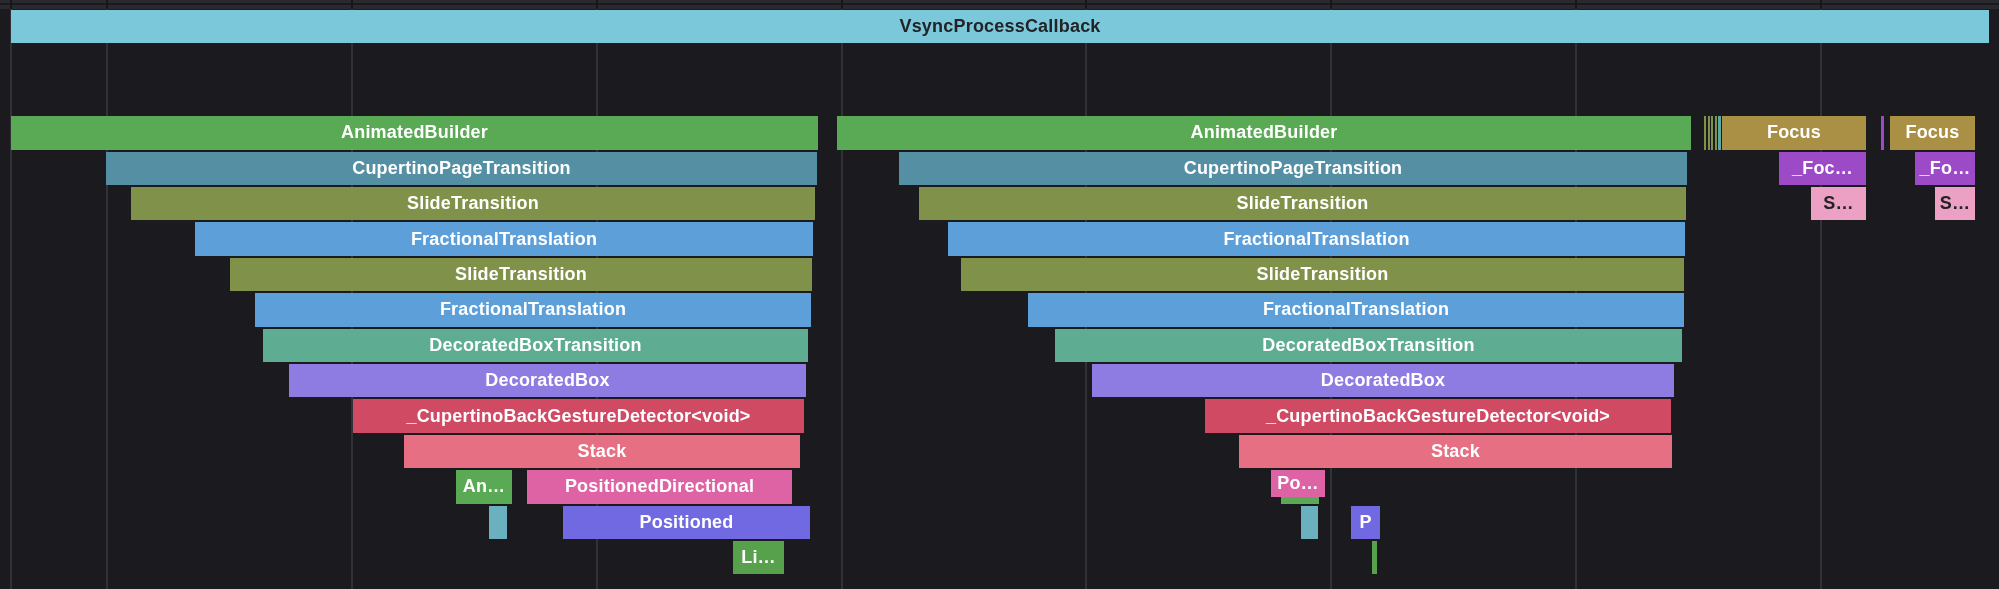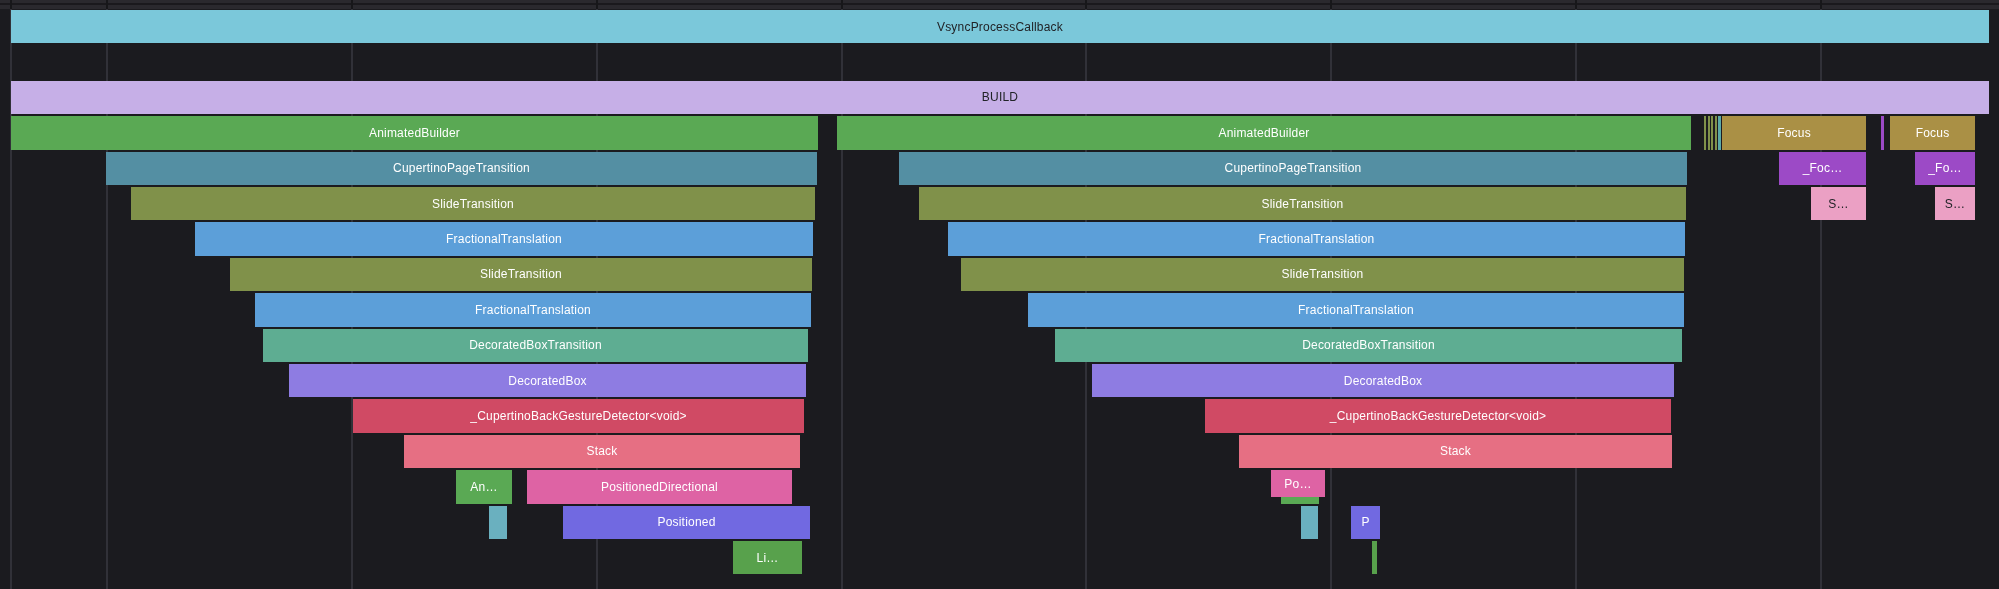--- a/index.html
+++ b/index.html
@@ -19,21 +19,21 @@
     position:absolute;top:0;width:2px;height:9px;background:#17171a;
   }
   .gridline{
     position:absolute;top:9px;bottom:0;width:2px;background:#313138;
     z-index:0;
   }
   .bar{
     position:absolute;
     box-sizing:border-box;
     display:flex;align-items:center;justify-content:center;
-    font-size:12px;font-weight:400;
+    font-size:18px;font-weight:700;
     white-space:nowrap;overflow:hidden;
     z-index:1;
     letter-spacing:0.2px;
     cursor:default;
     text-align:center;
   }
 </style>
 </head>
 <body>
 
@@ -53,21 +53,20 @@
 <div class="gridline" style="left: 10px; background: rgb(49, 49, 56);"></div>
     <div class="gridline" style="left: 106px; background: rgb(49, 49, 56);"></div>
     <div class="gridline" style="left: 351px; background: rgb(49, 49, 56);"></div>
     <div class="gridline" style="left: 596px; background: rgb(49, 49, 56);"></div>
     <div class="gridline" style="left: 841px; background: rgb(49, 49, 56);"></div>
     <div class="gridline" style="left: 1085px; background: rgb(49, 49, 56);"></div>
     <div class="gridline" style="left: 1330px; background: rgb(49, 49, 56);"></div>
     <div class="gridline" style="left: 1575px; background: rgb(49, 49, 56);"></div>
     <div class="gridline" style="left: 1820px; background: rgb(49, 49, 56);"></div>
     <div class="bar" style="left: 11px; top: 10px; width: 1978px; height: 33.4px; background: rgb(123, 200, 218); color: rgb(33, 35, 39);">VsyncProcessCallback</div>
-    <div class="bar" style="left: 11px; top: 80.8px; width: 1978px; height: 33.4px; background: rgb(198, 175, 231); color: rgb(33, 35, 39);">BUILD</div>
     <div class="bar" style="left: 11px; top: 116.2px; width: 807px; height: 33.4px; background: rgb(90, 169, 84); color: rgb(255, 255, 255);">AnimatedBuilder</div>
     <div class="bar" style="left: 837px; top: 116.2px; width: 854px; height: 33.4px; background: rgb(90, 169, 84); color: rgb(255, 255, 255);">AnimatedBuilder</div>
     <div class="bar" style="left: 1704px; top: 116.2px; width: 2px; height: 33.4px; background: rgb(128, 145, 74); color: rgb(255, 255, 255);"></div>
     <div class="bar" style="left: 1707.5px; top: 116.2px; width: 2px; height: 33.4px; background: rgb(128, 145, 74); color: rgb(255, 255, 255);"></div>
     <div class="bar" style="left: 1711px; top: 116.2px; width: 2px; height: 33.4px; background: rgb(128, 145, 74); color: rgb(255, 255, 255);"></div>
     <div class="bar" style="left: 1714.5px; top: 116.2px; width: 2px; height: 33.4px; background: rgb(128, 145, 74); color: rgb(255, 255, 255);"></div>
     <div class="bar" style="left: 1718px; top: 116.2px; width: 2.5px; height: 33.4px; background: rgb(90, 168, 168); color: rgb(255, 255, 255);"></div>
     <div class="bar" style="left: 1722px; top: 116.2px; width: 144px; height: 33.4px; background: rgb(170, 144, 69); color: rgb(255, 255, 255);">Focus</div>
     <div class="bar" style="left: 1881px; top: 116.2px; width: 2.5px; height: 33.4px; background: rgb(156, 74, 198); color: rgb(255, 255, 255);"></div>
     <div class="bar" style="left: 1890px; top: 116.2px; width: 85px; height: 33.4px; background: rgb(170, 144, 69); color: rgb(255, 255, 255);">Focus</div>
@@ -94,15 +93,15 @@
     <div class="bar" style="left: 404px; top: 434.8px; width: 396px; height: 33.4px; background: rgb(230, 111, 131); color: rgb(255, 255, 255);">Stack</div>
     <div class="bar" style="left: 1239px; top: 434.8px; width: 433px; height: 33.4px; background: rgb(230, 111, 131); color: rgb(255, 255, 255);">Stack</div>
     <div class="bar" style="left: 456px; top: 470.2px; width: 56px; height: 33.4px; background: rgb(90, 169, 84); color: rgb(255, 255, 255);">An…</div>
     <div class="bar" style="left: 527px; top: 470.2px; width: 265px; height: 33.4px; background: rgb(222, 99, 164); color: rgb(255, 255, 255);">PositionedDirectional</div>
     <div class="bar" style="left: 1281px; top: 470.2px; width: 38px; height: 33.4px; background: rgb(90, 169, 84); color: rgb(255, 255, 255);">A…</div>
     <div class="bar" style="left: 1271px; top: 470.2px; width: 54px; height: 27px; background: rgb(222, 99, 164); color: rgb(255, 255, 255);">Po…</div>
     <div class="bar" style="left: 489px; top: 505.6px; width: 18px; height: 33.4px; background: rgb(106, 176, 191); color: rgb(255, 255, 255);"></div>
     <div class="bar" style="left: 563px; top: 505.6px; width: 247px; height: 33.4px; background: rgb(113, 105, 225); color: rgb(255, 255, 255);">Positioned</div>
     <div class="bar" style="left: 1301px; top: 505.6px; width: 17px; height: 33.4px; background: rgb(106, 176, 191); color: rgb(255, 255, 255);"></div>
     <div class="bar" style="left: 1351px; top: 505.6px; width: 29px; height: 33.4px; background: rgb(113, 105, 225); color: rgb(255, 255, 255);">P</div>
-    <div class="bar" style="left: 733px; top: 541px; width: 69px; height: 33.4px; background: rgb(88, 161, 76); color: rgb(255, 255, 255);">Li…</div>
+    <div class="bar" style="left: 733px; top: 541px; width: 51px; height: 33.4px; background: rgb(88, 161, 76); color: rgb(255, 255, 255);">Li…</div>
     <div class="bar" style="left: 1372px; top: 541px; width: 5px; height: 33.4px; background: rgb(88, 161, 76); color: rgb(255, 255, 255);"></div>
   </div>
 
 </body></html>

